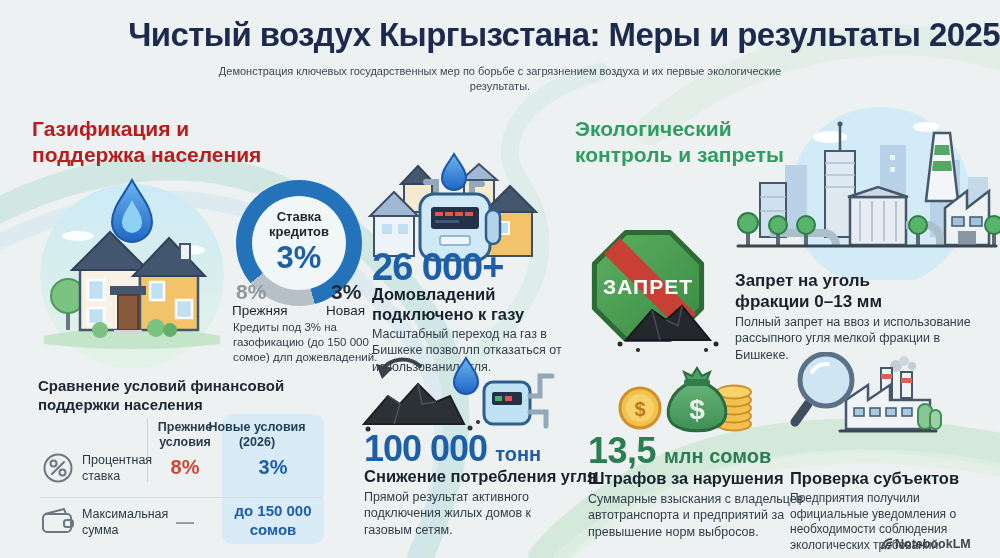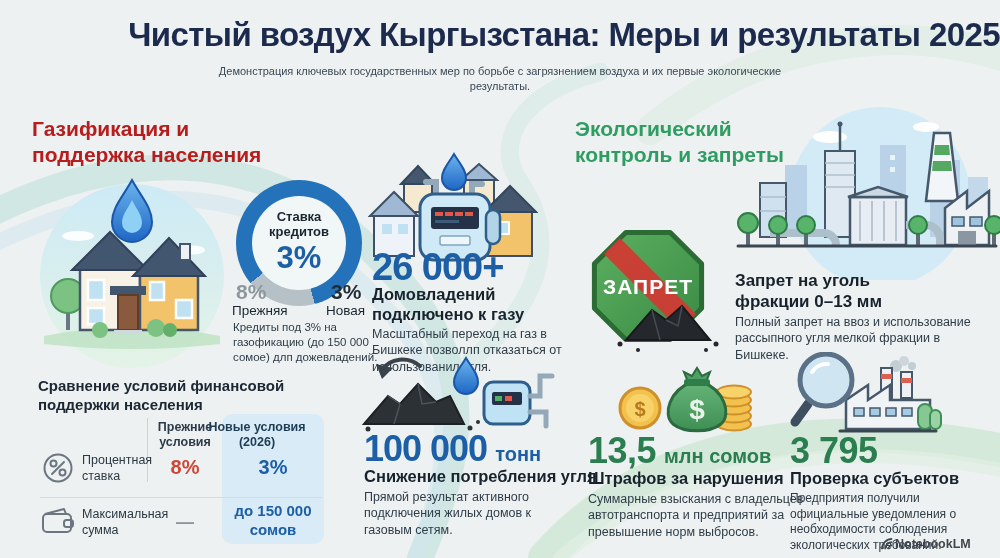--- a/index.html
+++ b/index.html
@@ -348,21 +348,20 @@
     <rect x="98" y="56" width="10" height="8" fill="#a8cbe4" stroke="#46586a" stroke-width="1.5"></rect>
     <rect x="114" y="56" width="10" height="8" fill="#a8cbe4" stroke="#46586a" stroke-width="1.5"></rect>
     <rect x="130" y="52" width="14" height="25" rx="7" fill="#86c794" stroke="#3f8f55" stroke-width="2"></rect>
     <rect x="142" y="58" width="11" height="19" rx="5.5" fill="#9ad2a6" stroke="#3f8f55" stroke-width="2"></rect>
     <line x1="52" y1="79" x2="148" y2="79" stroke="#3a4753" stroke-width="3" stroke-linecap="round"></line>
     <line x1="20" y1="52" x2="7" y2="70" stroke="#3e4f60" stroke-width="9" stroke-linecap="round"></line>
     <circle cx="38" cy="28" r="26" fill="#cfe6f2" stroke="#5a7187" stroke-width="5"></circle>
     <path d="M24 20 A17 17 0 0 1 40 12" fill="none" stroke="#ffffff" stroke-width="4" stroke-linecap="round"></path>
   </svg>
 
-  <div class="abs big-green" style="left:790px;top:430px;font-size:36px">3 795</div>
   <h3 class="abs stat-label" style="left:790px;top:468px">Проверка субъектов</h3>
   <p class="abs stat-desc" style="left:790px;top:491px;width:208px;font-size:12px">Предприятия получили официальные уведомления о необходимости соблюдения экологических требований.</p>
 
   <div class="abs watermark">
     <svg width="15" height="14" viewBox="0 0 16 15">
       <path d="M2 13 A11 11 0 0 1 13 2" fill="none" stroke="#3f464d" stroke-width="1.8"></path>
       <path d="M5.5 13 A7.5 7.5 0 0 1 13 5.5" fill="none" stroke="#3f464d" stroke-width="1.8"></path>
       <path d="M9 13 A4 4 0 0 1 13 9" fill="none" stroke="#3f464d" stroke-width="1.8"></path>
     </svg>
     <span>NotebookLM</span>

